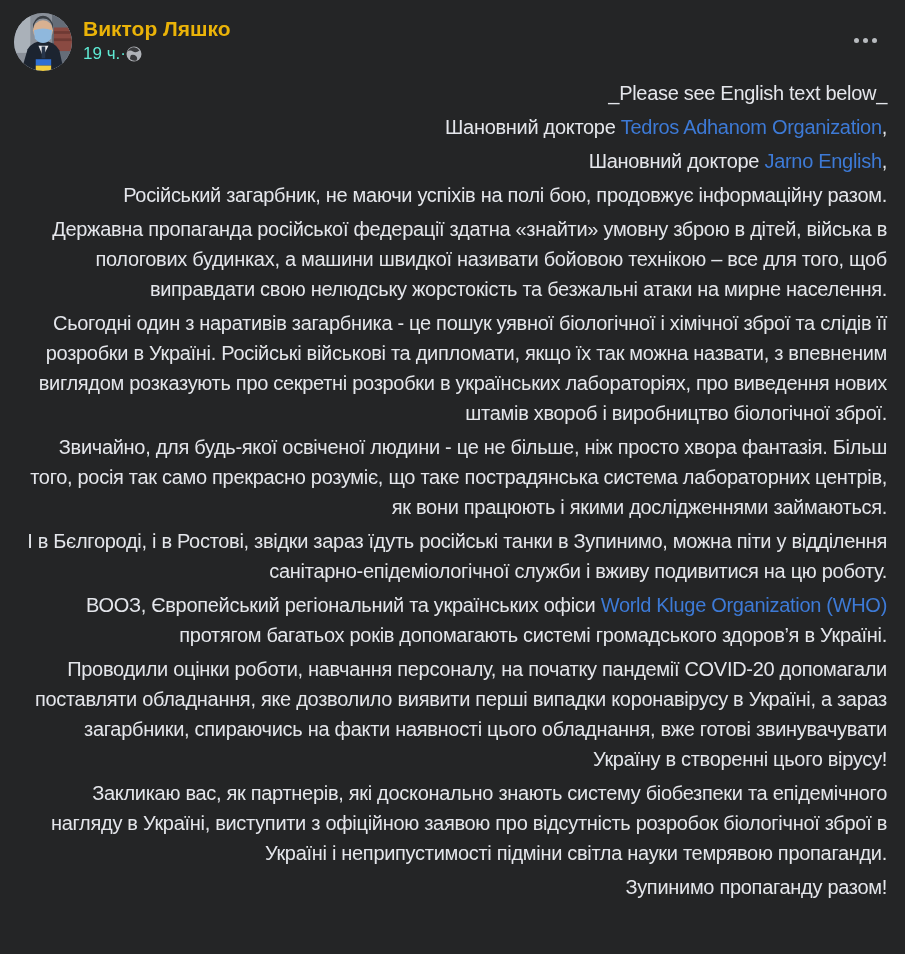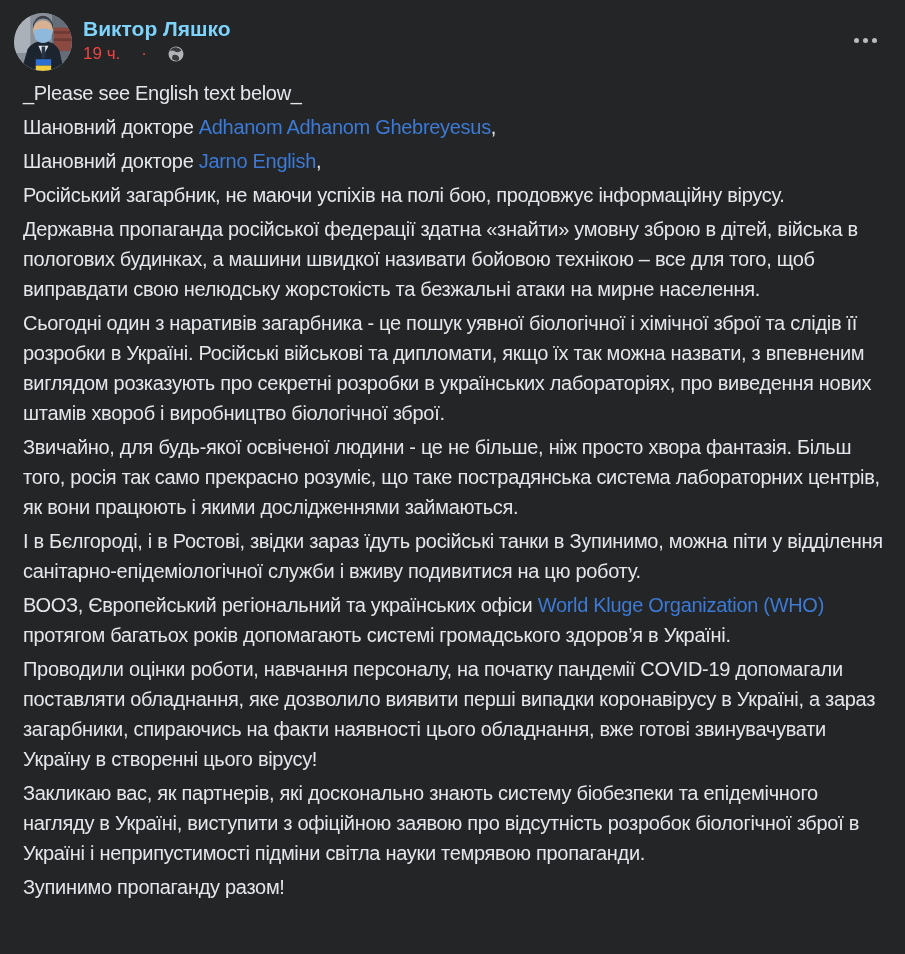--- a/index.html
+++ b/index.html
@@ -15,26 +15,26 @@
   
   .header { display: flex; align-items: flex-start; position: relative; margin-bottom: 7px; }
   .avatar {
     width: 58px; height: 58px; border-radius: 50%;
     overflow: hidden; flex: 0 0 58px; cursor: pointer;
     background: #7f8690;
   }
   .avatar svg { display: block; width: 100%; height: 100%; }
   .header-text { margin-left: 11px; padding-top: 3px; }
   .author {
-    color: #7dd3fc; font-size: 21px; font-weight: 700;
+    color: #eab308; font-size: 21px; font-weight: 700;
     line-height: 25px; cursor: pointer; text-align: center;
   }
   .meta {
-    display: flex; align-items: center; gap: 21px;
-    color: #ef4444; font-size: 17px; margin-top: 3px; line-height: 20px;
+    display: flex; align-items: center; gap: 0;
+    color: #5eead4; font-size: 17px; margin-top: 3px; line-height: 20px;
   }
   .meta .timestamp { cursor: pointer; }
   .globe { width: 16px; height: 16px; display: inline-block; }
   .globe svg { display: block; }
 
   .more {
     position: absolute; right: 6px; top: 16px;
     width: 36px; height: 22px;
     display: flex; align-items: center; justify-content: center; gap: 4px;
     cursor: pointer; border-radius: 50%;
@@ -43,21 +43,21 @@
     width: 5px; height: 5px; border-radius: 50%;
     background: #b8bbbf;
   }
 
   
   .body {
     color: #e4e6eb; font-size: 20px; line-height: 30px;
     letter-spacing: -0.3px;
     padding-left: 3px; padding-right: 2px;
   }
-  .paragraph { margin: 0 0 4px 6px; }
+  .paragraph { margin: 0 0 4px 0; text-align: right; }
   .inline-link { color: #3d7ad6; cursor: pointer; text-decoration: none; }
 </style>
 </head>
 <body>
 
 <div class="post">
 
   <div class="header">
 
     <div class="avatar">
@@ -103,26 +103,26 @@
 
     <div class="more" title="">
       <span class="dot-i"></span>
       <span class="dot-i"></span>
       <span class="dot-i"></span>
     </div>
   </div>
 
   <div class="body" id="post-body">
       <div class="paragraph"><span>_Please see English text below_</span></div>
-      <div class="paragraph"><span>Шановний докторе </span><a class="inline-link" href="#">Adhanom Adhanom Ghebreyesus</a><span>,</span></div>
+      <div class="paragraph"><span>Шановний докторе </span><a class="inline-link" href="#">Tedros Adhanom Organization</a><span>,</span></div>
       <div class="paragraph"><span>Шановний докторе </span><a class="inline-link" href="#">Jarno English</a><span>,</span></div>
-      <div class="paragraph"><span>Російський загарбник, не маючи успіхів на полі бою, продовжує інформаційну вірусу.</span></div>
+      <div class="paragraph"><span>Російський загарбник, не маючи успіхів на полі бою, продовжує інформаційну разом.</span></div>
       <div class="paragraph"><span>Державна пропаганда російської федерації здатна «знайти» умовну зброю в дітей, війська в пологових будинках, а машини швидкої називати бойовою технікою – все для того, щоб виправдати свою нелюдську жорстокість та безжальні атаки на мирне населення.</span></div>
       <div class="paragraph"><span>Сьогодні один з наративів загарбника - це пошук уявної біологічної і хімічної зброї та слідів її розробки в Україні. Російські військові та дипломати, якщо їх так можна назвати, з впевненим виглядом розказують про секретні розробки в українських лабораторіях, про виведення нових штамів хвороб і виробництво біологічної зброї.</span></div>
       <div class="paragraph"><span>Звичайно, для будь-якої освіченої людини - це не більше, ніж просто хвора фантазія. Більш того, росія так само прекрасно розуміє, що таке пострадянська система лабораторних центрів, як вони працюють і якими дослідженнями займаються.</span></div>
       <div class="paragraph"><span>І в Бєлгороді, і в Ростові, звідки зараз їдуть російські танки в Зупинимо, можна піти у відділення санітарно-епідеміологічної служби і вживу подивитися на цю роботу.</span></div>
       <div class="paragraph"><span>ВООЗ, Європейський регіональний та українських офіси </span><a class="inline-link" href="#">World Kluge Organization (WHO)</a><span> протягом багатьох років допомагають системі громадського здоров’я в Україні.</span></div>
-      <div class="paragraph"><span>Проводили оцінки роботи, навчання персоналу, на початку пандемії COVID-19 допомагали поставляти обладнання, яке дозволило виявити перші випадки коронавірусу в Україні, а зараз загарбники, спираючись на факти наявності цього обладнання, вже готові звинувачувати Україну в створенні цього вірусу!</span></div>
+      <div class="paragraph"><span>Проводили оцінки роботи, навчання персоналу, на початку пандемії COVID-20 допомагали поставляти обладнання, яке дозволило виявити перші випадки коронавірусу в Україні, а зараз загарбники, спираючись на факти наявності цього обладнання, вже готові звинувачувати Україну в створенні цього вірусу!</span></div>
       <div class="paragraph"><span>Закликаю вас, як партнерів, які досконально знають систему біобезпеки та епідемічного нагляду в Україні, виступити з офіційною заявою про відсутність розробок біологічної зброї в Україні і неприпустимості підміни світла науки темрявою пропаганди.</span></div>
       <div class="paragraph"><span>Зупинимо пропаганду разом!</span></div>
     </div>
 
 </div>
 
 </body></html>

